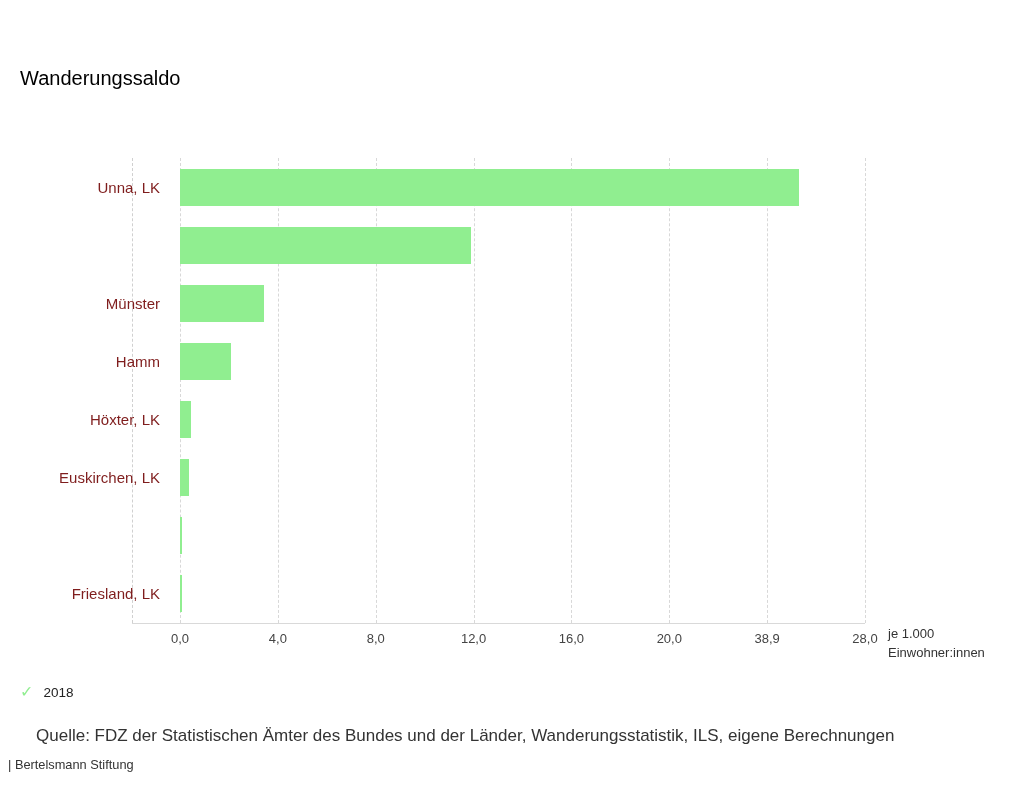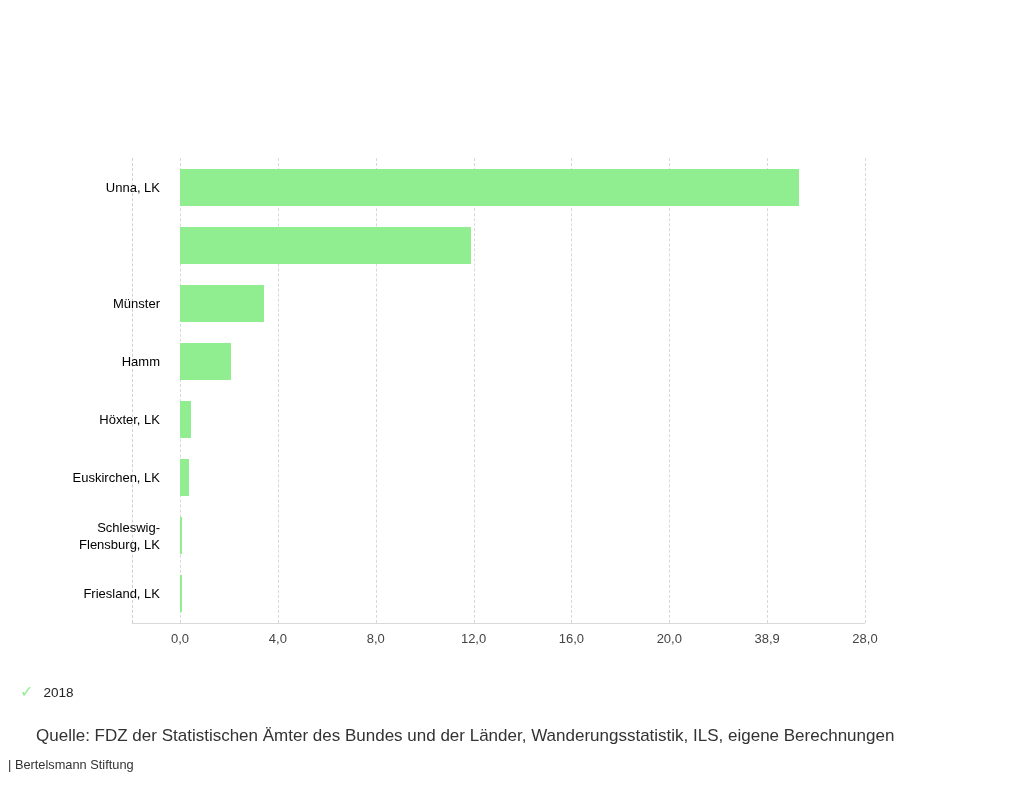--- a/index.html
+++ b/index.html
@@ -77,22 +77,22 @@
   .ylabels {
     position: absolute;
     left: 0; top: 8px;
     width: 172px; height: 465px;
   }
   .ylabel {
     position: absolute;
     right: 12px;
     width: 160px;
     text-align: right;
-    font-size: 13px;
-    color: #000000;
+    font-size: 15px;
+    color: #7f1d1d;
     line-height: 17px;
     margin-left: 44px;
   }
 
   .xtick {
     position: absolute;
     top: 481px;
     font-size: 13px;
     color: #444444;
     transform: translateX(-50%);
@@ -132,20 +132,21 @@
     left: 8px; top: 757px;
     font-size: 12.8px;
     color: #333333;
   }
 </style>
 </head>
 <body>
 
 <div class="page">
 
+  <div class="subtitle">Wanderungssaldo</div>
 
   <div class="chart">
 
     <div class="axis-left"></div>
     <div class="axis-bottom"></div>
 
     <div class="plot" id="plot">
 
     <div class="gridline" style="left: 0px;"></div>
         <div class="gridline" style="left: 97.8571px;"></div>
@@ -175,41 +176,41 @@
         </div>
         <div class="ylabel" style="top: 194.938px;">
           <div>Hamm</div>
         </div>
         <div class="ylabel" style="top: 253.062px;">
           <div>Höxter, LK</div>
         </div>
         <div class="ylabel" style="top: 311.188px;">
           <div>Euskirchen, LK</div>
         </div>
-        <div class="ylabel" style="top: 360.812px;">
-          <div>Schleswig-</div>
-          <div>Flensburg, LK</div>
-        </div>
         <div class="ylabel" style="top: 427.438px;">
           <div>Friesland, LK</div>
         </div>
       </div>
 
     <div id="xticks">
 
     <div class="xtick" style="left: 180px;">0,0</div>
         <div class="xtick" style="left: 277.857px; text-align: center;">4,0</div>
         <div class="xtick" style="left: 375.714px;">8,0</div>
         <div class="xtick" style="left: 473.571px; text-align: center;">12,0</div>
         <div class="xtick" style="left: 571.429px;">16,0</div>
         <div class="xtick" style="left: 669.286px;">20,0</div>
         <div class="xtick" style="left: 767.143px;">38,9</div>
         <div class="xtick" style="left: 865px;">28,0</div>
       </div>
 
+    <div class="xunit">
+      <div>je 1.000</div>
+      <div>Einwohner:innen</div>
+    </div>
   </div>
 
   <div class="legend">
     <span class="legend-check">✓</span>
     <span>2018</span>
   </div>
 
   <div class="source">Quelle: FDZ der Statistischen Ämter des Bundes und der Länder, Wanderungsstatistik, ILS, eigene Berechnungen</div>
   <div class="credit">| Bertelsmann Stiftung</div>
 

